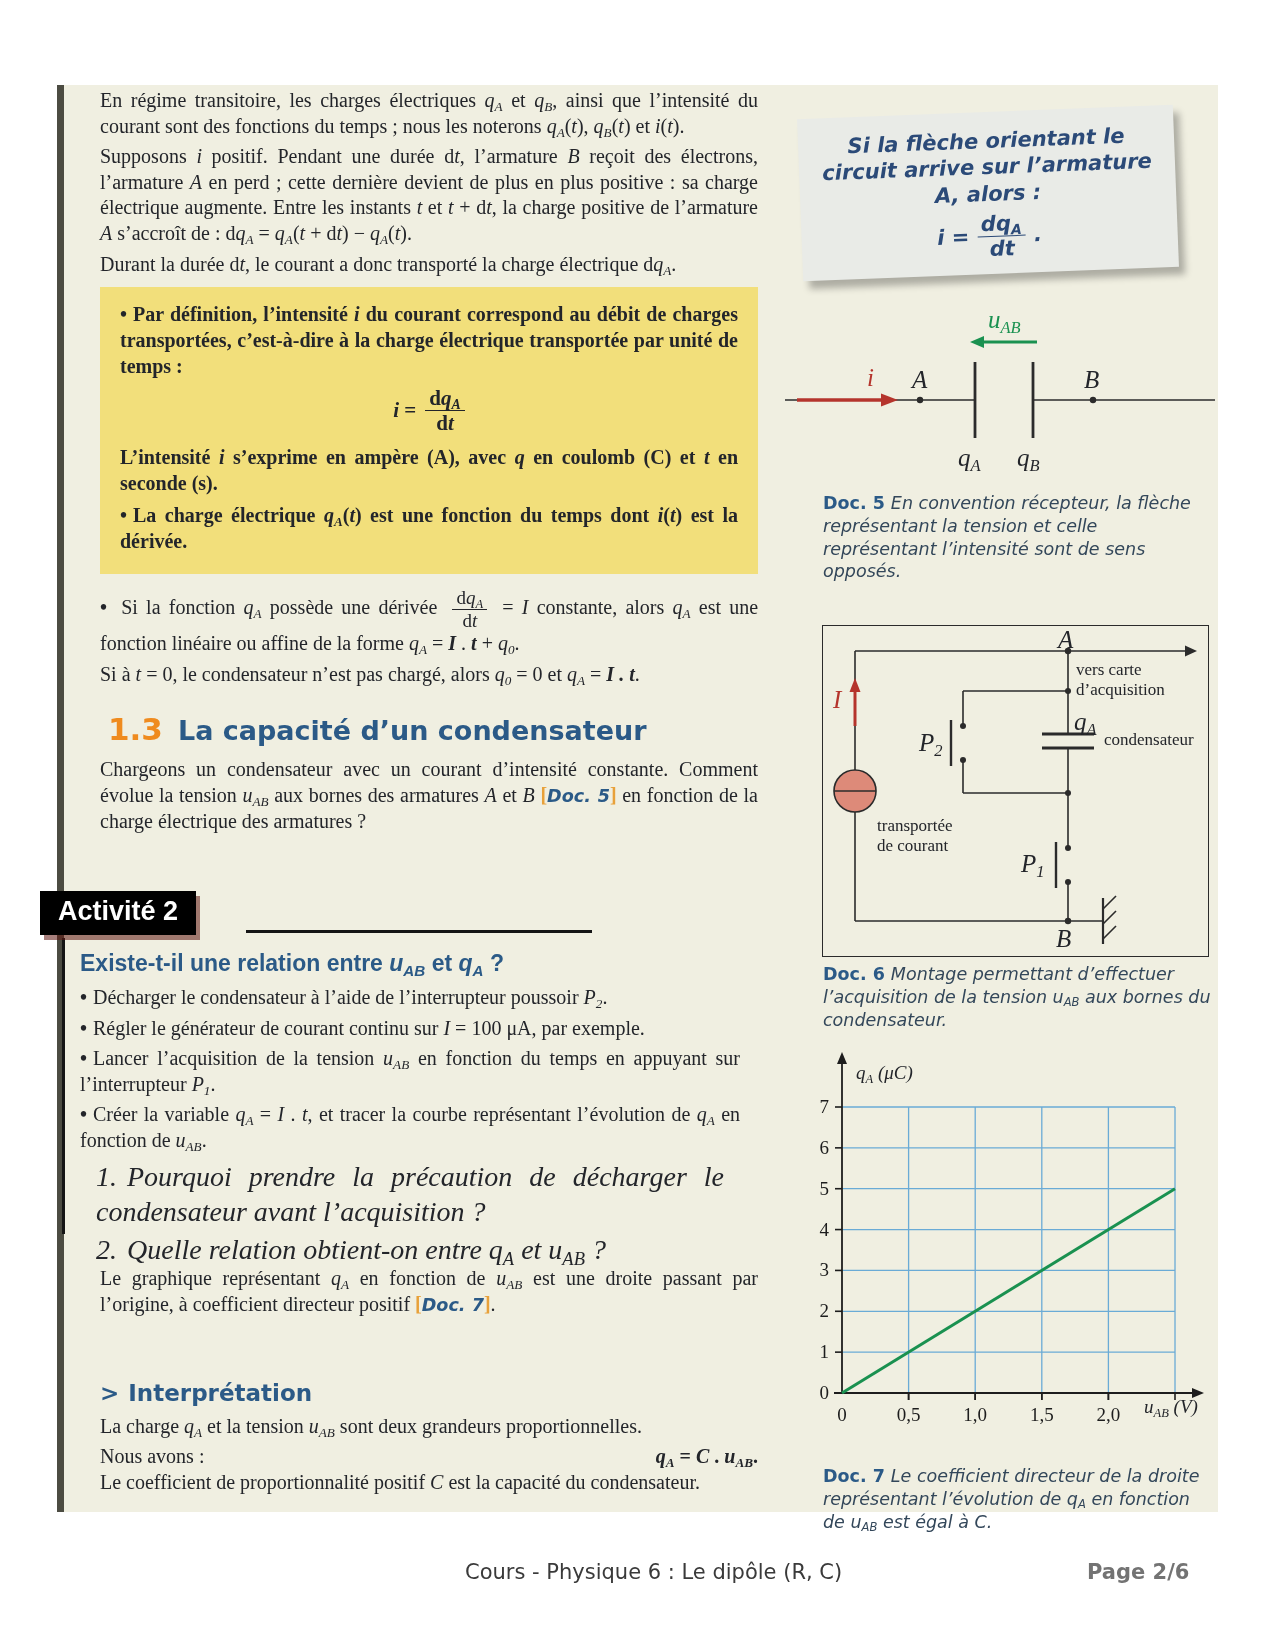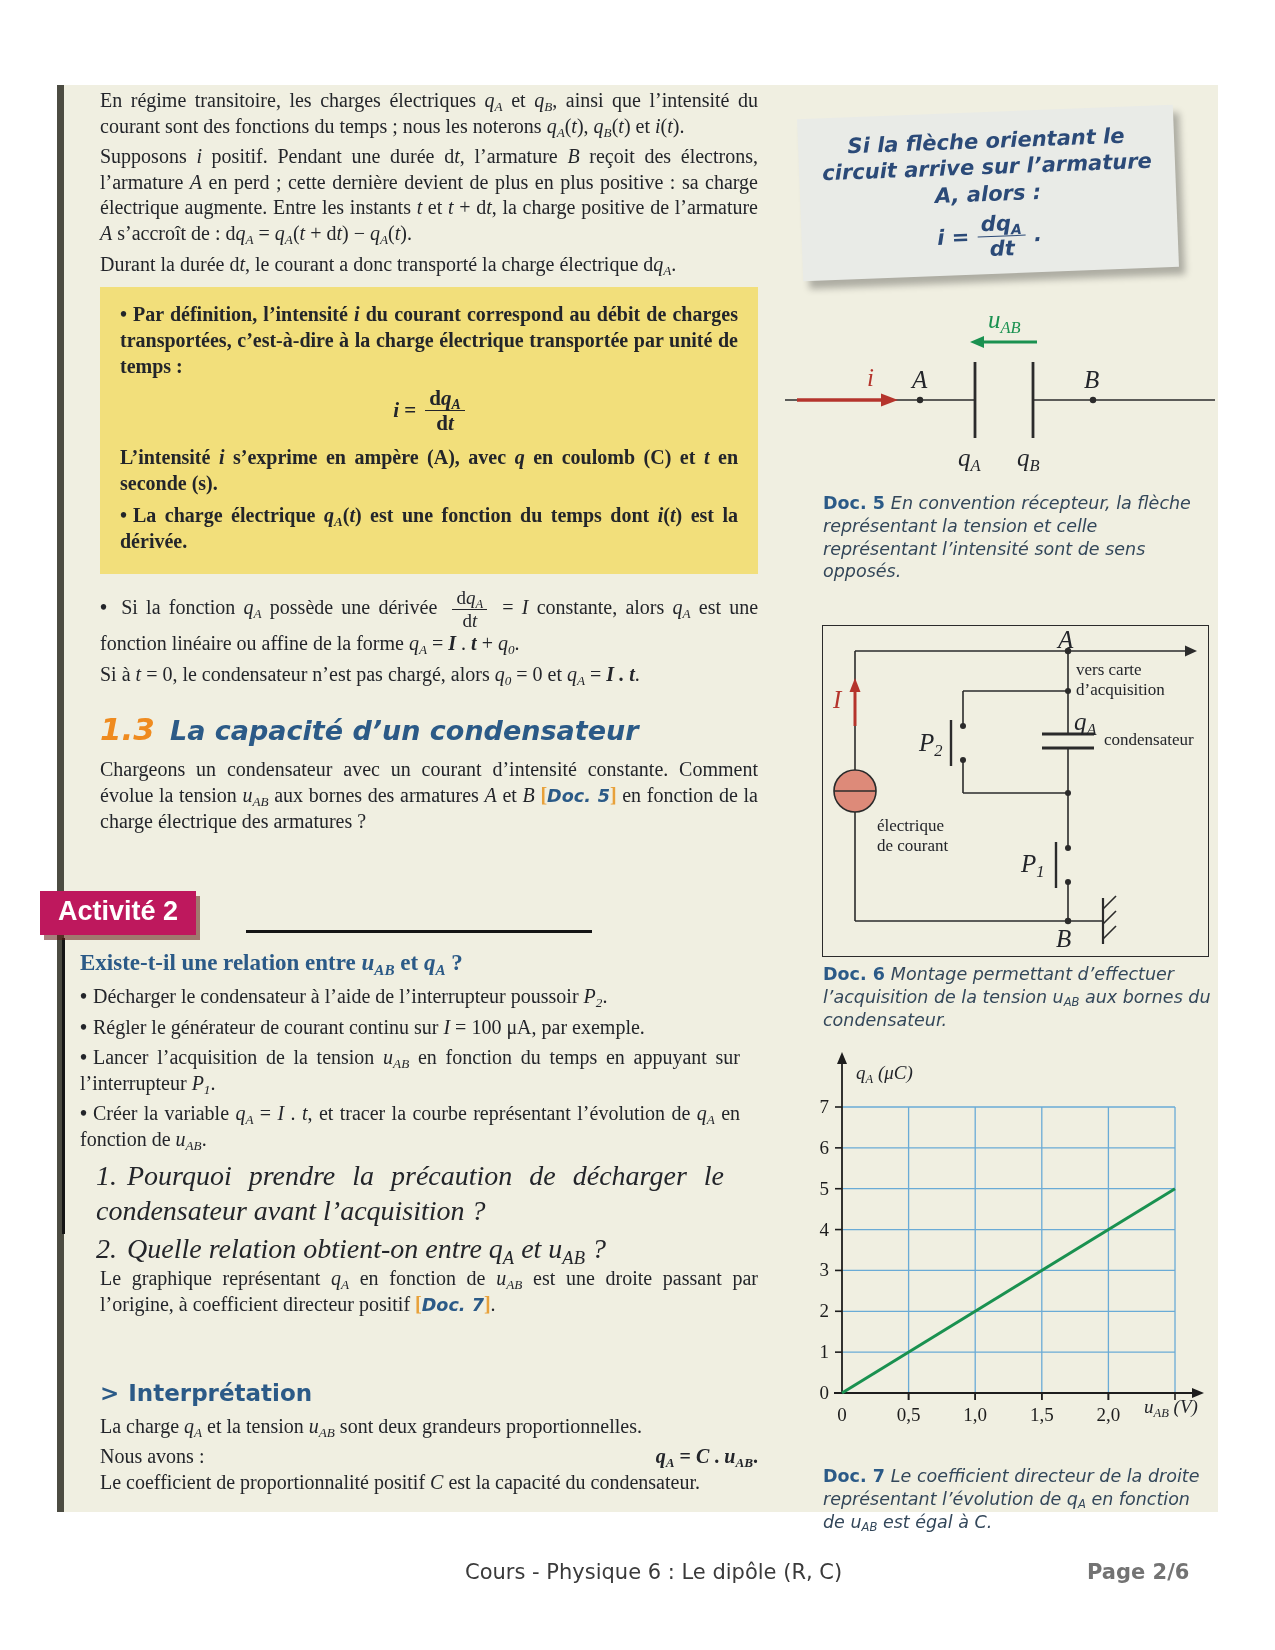--- a/index.html
+++ b/index.html
@@ -23,32 +23,32 @@
   .defbox{background:#f2df7b;margin:10px 0 14px;padding:14px 20px 14px;width:618px;}
   .defbox .bp{margin:0 0 6px;font-size:20px;font-weight:bold;line-height:1.3;text-align:justify;}
   .formula-line{display:flex;justify-content:center;align-items:center;gap:9px;
                 font-size:21px;font-weight:bold;margin:8px 0 10px;}
 
   .ref .rb{color:#e8a13a;font-weight:bold;}
   .ref .rt{color:#2b5a87;font-weight:bold;font-style:italic;
            font-family:"DejaVu Sans",sans-serif;font-size:0.88em;}
   .docword{color:#2b5a87;font-weight:bold;font-style:italic;}
 
-  .sec-head{display:flex;align-items:baseline;gap:15px;margin:24px 0 10px;font-style:italic;}
+  .sec-head{display:flex;align-items:baseline;gap:15px;margin:24px 8px 10px;}
   .sec-num{color:#ef8b1f;font-family:"DejaVu Sans",sans-serif;font-weight:bold;font-size:31px;}
   .sec-title{color:#2b5a87;font-family:"DejaVu Sans",sans-serif;font-weight:bold;font-size:27px;}
 
   
-  .act-banner{position:absolute;left:40px;top:891px;z-index:3;background:#be185d;color:#fff;
+  .act-banner{position:absolute;left:40px;top:891px;z-index:3;background:#000000;color:#fff;
               font-family:"Liberation Sans",sans-serif;font-weight:bold;font-size:27px;
               padding:5px 18px 8px;box-shadow:4px 5px 0 rgba(94,22,16,0.55);}
   .act-underline{position:absolute;left:246px;top:930px;width:346px;height:3px;background:#151515;}
   .act-rule{position:absolute;left:62px;top:938px;width:3px;height:296px;background:#151515;}
   .act-body{position:absolute;left:80px;top:950px;width:660px;}
-  .act-title{margin:0 0 8px;color:#2b5a87;font-family:Liberation Serif, serif;
+  .act-title{margin:0 0 8px;color:#2b5a87;font-family:Liberation Sans, sans-serif;
              font-weight:bold;font-size:23px;}
   .q{margin:2px 16px;font-size:28px;font-style:italic;line-height:1.28;text-align:justify;}
   .qn{margin-right:10px;}
 
   .obs-block{position:absolute;left:100px;top:1266px;width:658px;}
   .int-block{position:absolute;left:100px;top:1380px;width:658px;}
   .sub-head{color:#2b5a87;font-family:"DejaVu Sans",sans-serif;font-weight:bold;
             font-size:23px;margin:0 0 8px;}
   .chev{margin-right:9px;}
   .int-line{display:flex;align-items:center;margin:2px 0;font-size:20px;}
@@ -227,21 +227,21 @@
       <line x1="280" y1="283" x2="293" y2="270" stroke="#2b2b2b" stroke-width="1.6"></line>
       <line x1="280" y1="298" x2="293" y2="285" stroke="#2b2b2b" stroke-width="1.6"></line>
       <line x1="280" y1="313" x2="293" y2="300" stroke="#2b2b2b" stroke-width="1.6"></line>
     </svg>
     <span class="dlabel" style="left:235px;top:0px;"><i>A</i></span>
     <div class="dword" style="left:253px;top:34px;"><span>vers carte</span><br><span>d’acquisition</span></div>
     <span class="dlabel red" style="left:10px;top:60px;"><i>I</i></span>
     <span class="dlabel" style="left:96px;top:103px;"><i>P</i><sub>2</sub></span>
     <span class="dlabel" style="left:251px;top:82px;"><i>q</i><sub>A</sub></span>
     <span class="dword" style="left:281px;top:104px;">condensateur</span>
-    <div class="dword" style="left:54px;top:190px;"><span>électrique</span><br><span>de courant</span></div>
+    <div class="dword" style="left:54px;top:190px;"><span>transportée</span><br><span>de courant</span></div>
     <span class="dlabel" style="left:198px;top:224px;"><i>P</i><sub>1</sub></span>
     <span class="dlabel" style="left:233px;top:299px;"><i>B</i></span>
   </div>
   <p class="cap" style="left:823px;top:963px;"><span class="cap-label">Doc. 6</span><span>Montage permettant d’effectuer l’acquisition de la tension <i>u</i><sub>AB</sub> aux bornes du condensateur.</span></p>
 
   <div class="chart">
     <div id="doc7-plot"><svg width="420" height="386">
           <line x1="108.6" y1="67" x2="108.6" y2="353" stroke="#6aabd6" stroke-width="1.3"></line>
           <line x1="175.2" y1="67" x2="175.2" y2="353" stroke="#6aabd6" stroke-width="1.3"></line>
           <line x1="241.8" y1="67" x2="241.8" y2="353" stroke="#6aabd6" stroke-width="1.3"></line>

